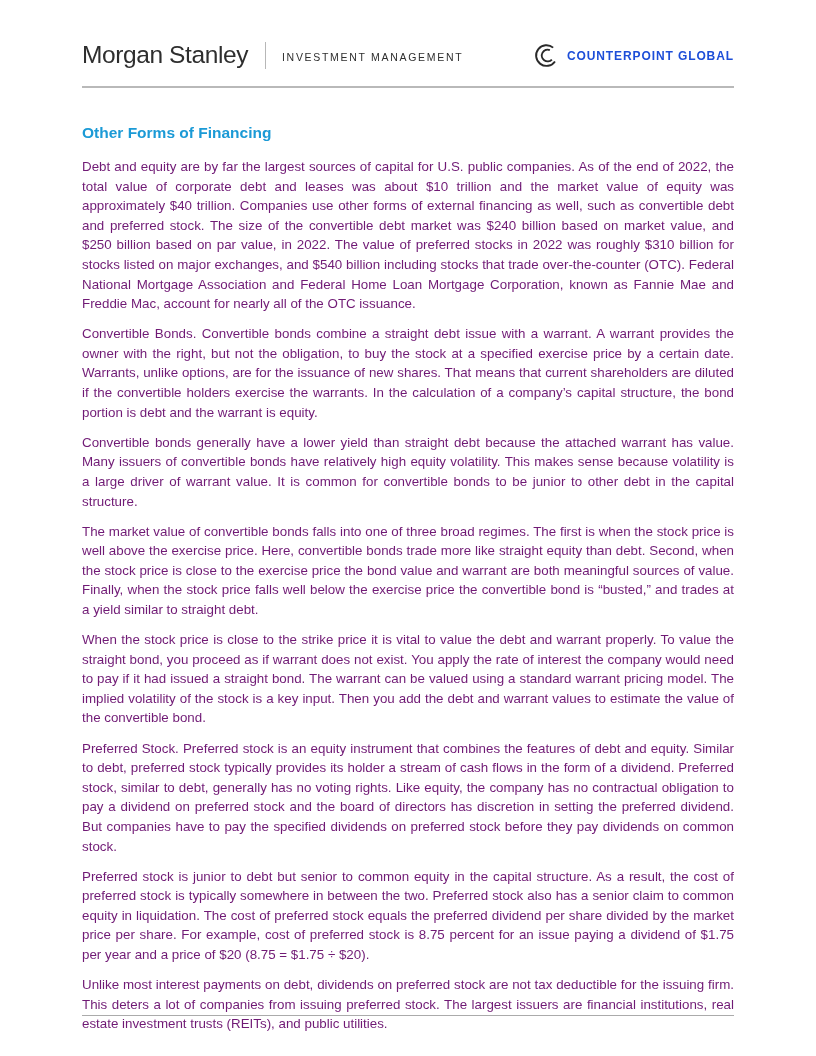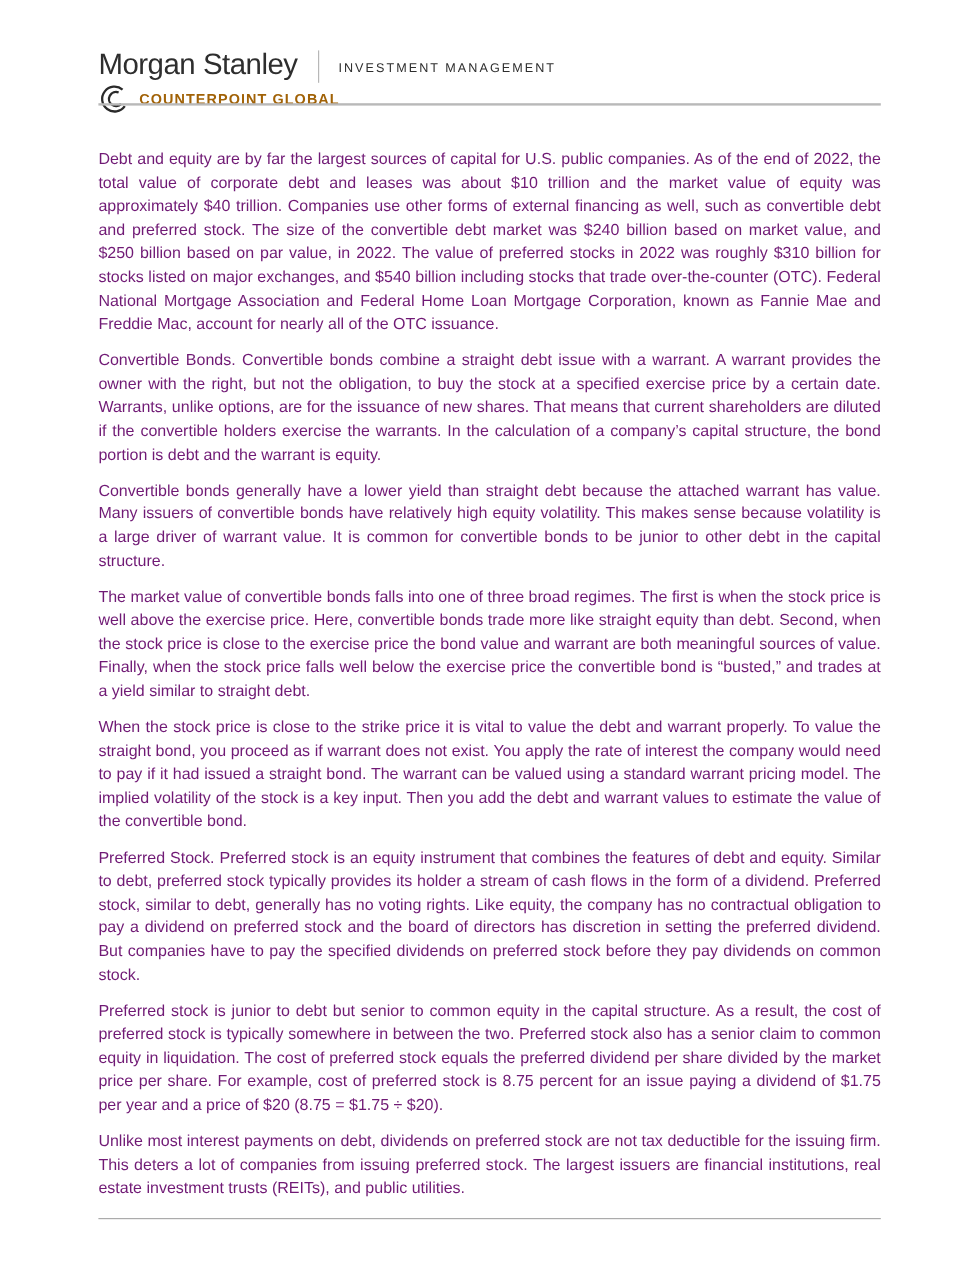--- a/index.html
+++ b/index.html
@@ -11,21 +11,21 @@
     background: #ffffff;
     font-family: "Liberation Sans", sans-serif;
     color: #1f1f1f;
     overflow: hidden;
   }
   .header {
     position: absolute;
     top: 42px; left: 82px; right: 82px;
     display: flex;
     justify-content: space-between;
-    flex-direction: column;
+    align-items: center;
   }
   .brand-left { display: flex; align-items: center; }
   .wordmark {
     font-size: 24.5px;
     font-weight: normal;
     color: #2e2e2e;
     letter-spacing: -0.4px;
     line-height: 1;
   }
   .brand-divider {
@@ -39,21 +39,21 @@
     letter-spacing: 1.7px;
     color: #2e2e2e;
     padding-top: 3px;
   }
   .brand-right { display: flex; align-items: center; }
   .cg-icon { display: block; margin-right: 7px; }
   .cg-text {
     font-size: 12px;
     font-weight: bold;
     letter-spacing: 0.9px;
-    color: #a16207;
+    color: #1d4ed8;
   }
   .header-rule {
     position: absolute;
     top: 86px; left: 82px; right: 82px;
     height: 2px;
     background: #b9b9b9;
   }
   .content {
     position: absolute;
     top: 123px; left: 82px; right: 82px;
@@ -107,20 +107,21 @@
         <path d="M17.9 5 A9.2 9.2 0 1 0 19.54 17.28"></path>
         <path d="M15 7.2 A5.2 5.2 0 1 0 16.8 15.6"></path>
       </svg>
       <span class="cg-text">COUNTERPOINT GLOBAL</span>
     </div>
   </div>
 
   <div class="header-rule"></div>
 
   <div class="content">
+    <h1 class="page-title" style="color: rgb(27, 154, 214);">Other Forms of Financing</h1>
     <div id="paragraphs">
         <p><b></b><span>Debt and equity are by far the largest sources of capital for U.S. public companies. As of the end of 2022, the total value of corporate debt and leases was about $10 trillion and the market value of equity was approximately $40 trillion. Companies use other forms of external financing as well, such as convertible debt and preferred stock. The size of the convertible debt market was $240 billion based on market value, and $250 billion based on par value, in 2022. The value of preferred stocks in 2022 was roughly $310 billion for stocks listed on major exchanges, and $540 billion including stocks that trade over-the-counter (OTC). Federal National Mortgage Association and Federal Home Loan Mortgage Corporation, known as Fannie Mae and Freddie Mac, account for nearly all of the OTC issuance.</span></p>
         <p><b>Convertible Bonds. </b><span>Convertible bonds combine a straight debt issue with a warrant. A warrant provides the owner with the right, but not the obligation, to buy the stock at a specified exercise price by a certain date. Warrants, unlike options, are for the issuance of new shares. That means that current shareholders are diluted if the convertible holders exercise the warrants. In the calculation of a company’s capital structure, the bond portion is debt and the warrant is equity.</span></p>
         <p><b></b><span>Convertible bonds generally have a lower yield than straight debt because the attached warrant has value. Many issuers of convertible bonds have relatively high equity volatility. This makes sense because volatility is a large driver of warrant value. It is common for convertible bonds to be junior to other debt in the capital structure.</span></p>
         <p><b></b><span>The market value of convertible bonds falls into one of three broad regimes. The first is when the stock price is well above the exercise price. Here, convertible bonds trade more like straight equity than debt. Second, when the stock price is close to the exercise price the bond value and warrant are both meaningful sources of value. Finally, when the stock price falls well below the exercise price the convertible bond is “busted,” and trades at a yield similar to straight debt.</span></p>
         <p><b></b><span>When the stock price is close to the strike price it is vital to value the debt and warrant properly. To value the straight bond, you proceed as if warrant does not exist. You apply the rate of interest the company would need to pay if it had issued a straight bond. The warrant can be valued using a standard warrant pricing model. The implied volatility of the stock is a key input. Then you add the debt and warrant values to estimate the value of the convertible bond.</span></p>
         <p><b>Preferred Stock. </b><span>Preferred stock is an equity instrument that combines the features of debt and equity. Similar to debt, preferred stock typically provides its holder a stream of cash flows in the form of a dividend. Preferred stock, similar to debt, generally has no voting rights. Like equity, the company has no contractual obligation to pay a dividend on preferred stock and the board of directors has discretion in setting the preferred dividend. But companies have to pay the specified dividends on preferred stock before they pay dividends on common stock.</span></p>
         <p><b></b><span>Preferred stock is junior to debt but senior to common equity in the capital structure. As a result, the cost of preferred stock is typically somewhere in between the two. Preferred stock also has a senior claim to common equity in liquidation. The cost of preferred stock equals the preferred dividend per share divided by the market price per share. For example, cost of preferred stock is 8.75 percent for an issue paying a dividend of $1.75 per year and a price of $20 (8.75 = $1.75 ÷ $20).</span></p>
         <p><b></b><span>Unlike most interest payments on debt, dividends on preferred stock are not tax deductible for the issuing firm. This deters a lot of companies from issuing preferred stock. The largest issuers are financial institutions, real estate investment trusts (REITs), and public utilities.</span></p>
       </div>

